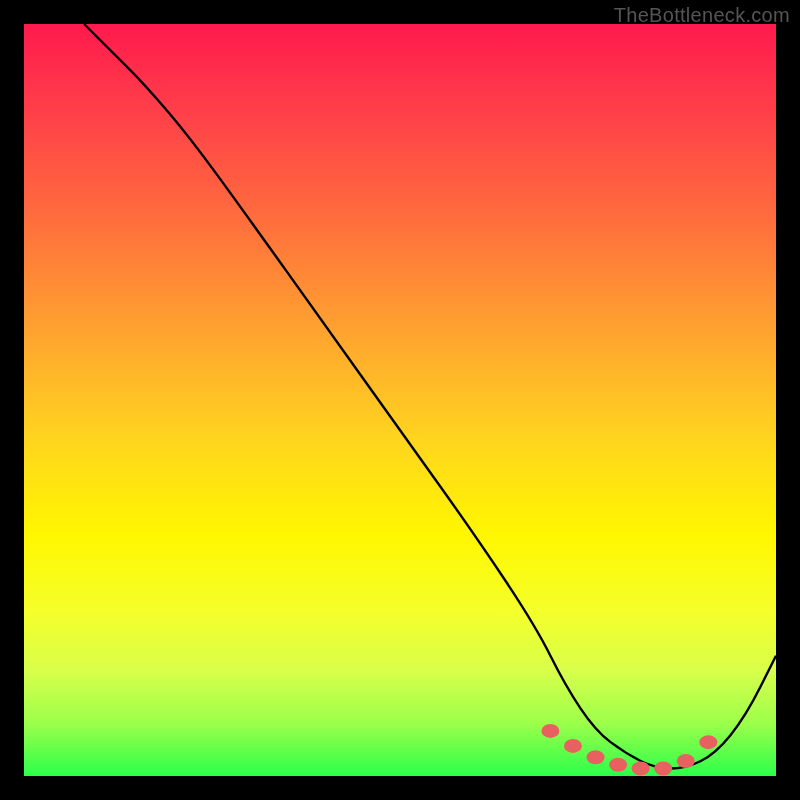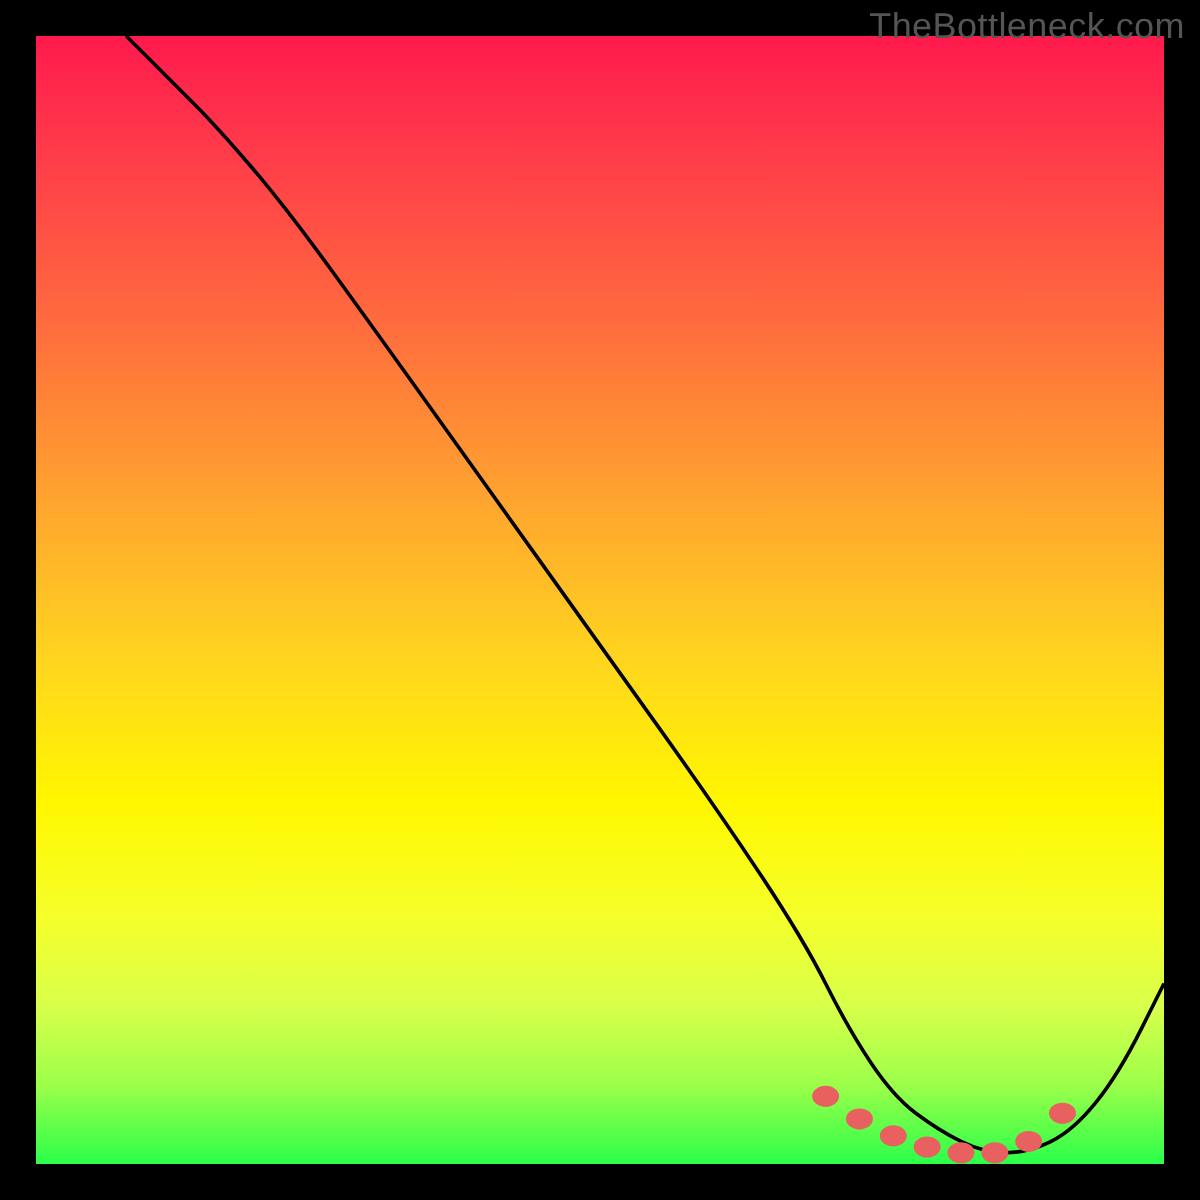--- a/index.html
+++ b/index.html
@@ -34,21 +34,21 @@
       #f5ff2a 78%,
       #d8ff4a 86%,
       #9cff4a 93%,
       #2bff4a 100%);
   }
   .watermark {
     position: absolute;
     top: 4px;
     right: 10px;
     color: #555;
-    font-size: 24px;
+    font-size: 20px;
     font-weight: 500;
     letter-spacing: 0.3px;
     user-select: none;
     margin-left: 11px;
   }
   svg.curve {
     position: absolute;
     left: 0;
     top: 0;
     width: 752px;

